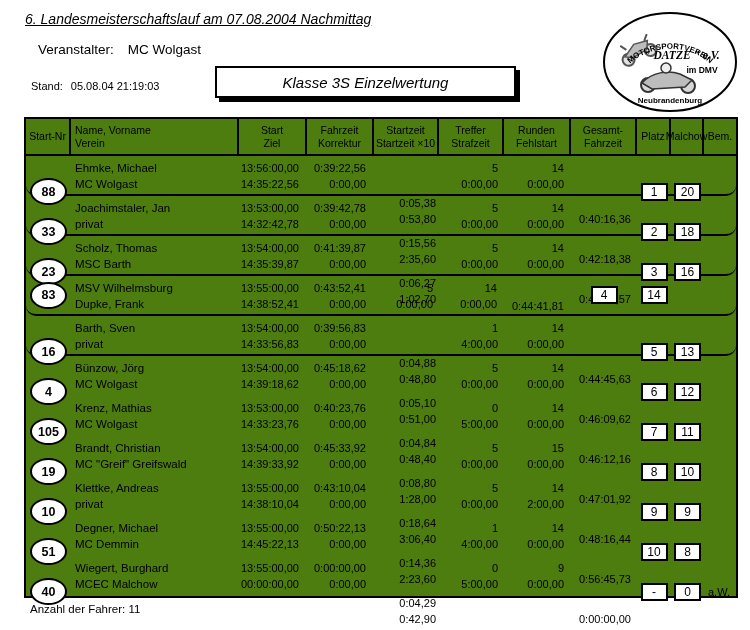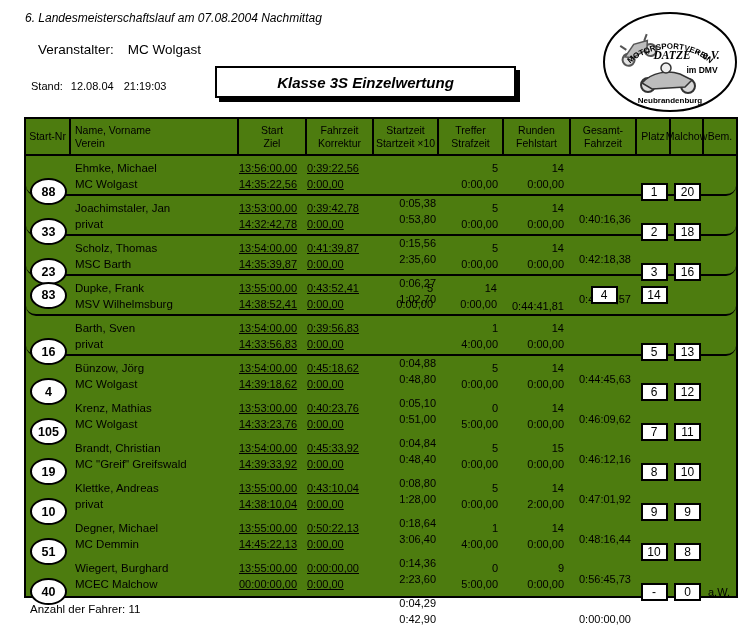--- a/index.html
+++ b/index.html
@@ -1,48 +1,48 @@
 <!DOCTYPE html>
 <html><head>
 <meta charset="utf-8">
 <style>
   * { margin:0; padding:0; box-sizing:border-box; }
   html,body { width:750px; height:630px; background:#fff; }
   body { font-family:"Liberation Sans", sans-serif; color:#000; position:relative; overflow:hidden; }
   .page { position:absolute; inset:0; background:#fff; }
 
-  .title { position:absolute; left:25px; top:11px; font-size:12px; font-style:italic; white-space:nowrap; }
+  .title { position:absolute; left:25px; top:11px; font-size:14px; font-style:italic; text-decoration:underline; white-space:nowrap; }
   .organizer-line { position:absolute; left:38px; top:42px; font-size:13.5px; }
   .organizer-line .val { margin-left:14px; }
   .stand-line { position:absolute; left:31px; top:80px; font-size:11px; }
   .stand-line .val { margin-left:8px; }
-  .stand-line .val2 { margin-left:10px; }
+  .stand-line .val2 { margin-left:3px; }
 
   .class-box { position:absolute; left:215px; top:66px; width:301px; height:32px; border:2px solid #000;
     background:#fff; box-shadow:4px 4px 0 #000; display:flex; align-items:center; justify-content:center;
-    font-size:15px; font-weight:bold; font-style:italic; }
+    font-size:15px; font-weight:normal; font-style:italic; }
 
   .logo { position:absolute; left:600px; top:9px; width:140px; height:106px; }
 
   .rtable { position:absolute; left:24px; top:117px; width:714px; border:2px solid #000; background:#4d7c0f; }
   .thead, .trow { display:grid; grid-template-columns:45px 168px 68px 67px 65px 65px 67px 66px 34px 33px 1fr; }
   .thead { height:37px; border-bottom:2px solid #000; }
   .hcell { border-right:2px solid #000; display:flex; flex-direction:column; align-items:center; justify-content:center;
     font-size:10.5px; line-height:13px; text-align:center; }
   .hcell:last-child { border-right:none; }
   .hcell.hc1 { align-items:flex-start; padding-left:4px; text-align:left; }
 
   .trow { height:40px;border-radius:10px; }
   .trow.sep { border-bottom:2px solid #000; }
   .bc { font-size:11px; line-height:16px; padding-top:4px; }
   .cell-nr { display:flex; align-items:center; justify-content:center; padding-top:0; }
   .oval { min-width:37px; height:27px; border:2.5px solid #000; border-radius:50%; background:#fff;
     display:flex; align-items:center; justify-content:center; font-weight:bold; font-size:12.5px; padding:0 4px; }
   .cell-name { padding-left:4px; font-size:11.5px; }
-  .cell-start, .cell-fahrzeit { text-align:left; padding-right:8px;text-decoration:underline; }
+  .cell-start, .cell-fahrzeit { text-align:right; padding-right:8px; }
   .cell-startzeit { text-align:right; padding-right:3px;margin-top:35px; }
   .cell-treffer { text-align:right; padding-right:6px; }
   .cell-runden { text-align:right; padding-right:7px; }
   .cell-gesamt { display:flex; align-items:flex-end; padding:0 0 0 8px; }
   .cell-platz, .cell-punkte { display:flex; align-items:center; justify-content:center; padding-top:0; }
   .numbox { min-width:27px; height:18px; border:2px solid #000; background:#fff; display:flex; align-items:center;
     justify-content:center; font-size:12px; padding:0 2px; }
   .cell-bem { display:flex; align-items:center; padding-left:4px; padding-top:0; font-size:11px; }
 
   .footer { position:absolute; left:30px; top:603px; font-size:11.5px; }
@@ -52,21 +52,21 @@
 
 <div class="page">
 
   <div class="title">6. Landesmeisterschaftslauf am 07.08.2004 Nachmittag</div>
 
   <div class="organizer-line">
     <span>Veranstalter:</span><span class="val">MC Wolgast</span>
   </div>
 
   <div class="stand-line">
-    <span>Stand:</span><span class="val">12.08.04</span><span class="val2">21:19:03</span>
+    <span>Stand:</span><span class="val">05.08.04</span><span class="val2">21:19:03</span>
   </div>
 
   <div class="class-box">
     <span>Klasse 3S Einzelwertung</span>
   </div>
 
   <div class="logo">
     <svg width="140" height="106" viewBox="0 0 140 106">
       <ellipse cx="70" cy="53" rx="66" ry="49" fill="#ffffff" stroke="#000000" stroke-width="2"></ellipse>
       <defs>
@@ -258,22 +258,22 @@
           </div>
           <div class="bc cell-bem">
             <div></div>
           </div>
         </div>
         <div class="trow sep">
           <div class="bc cell-nr">
             <span class="oval">83</span>
           </div>
           <div class="bc cell-name">
+            <div>MSV Wilhelmsburg</div>
             <div>Dupke, Frank</div>
-            <div>MSV Wilhelmsburg</div>
           </div>
           <div class="bc cell-start">
             <div>13:55:00,00</div>
             <div>14:38:52,41</div>
           </div>
           <div class="bc cell-fahrzeit">
             <div>0:43:52,41</div>
             <div>0:00,00</div>
           </div>
           <div class="bc cell-treffer">

